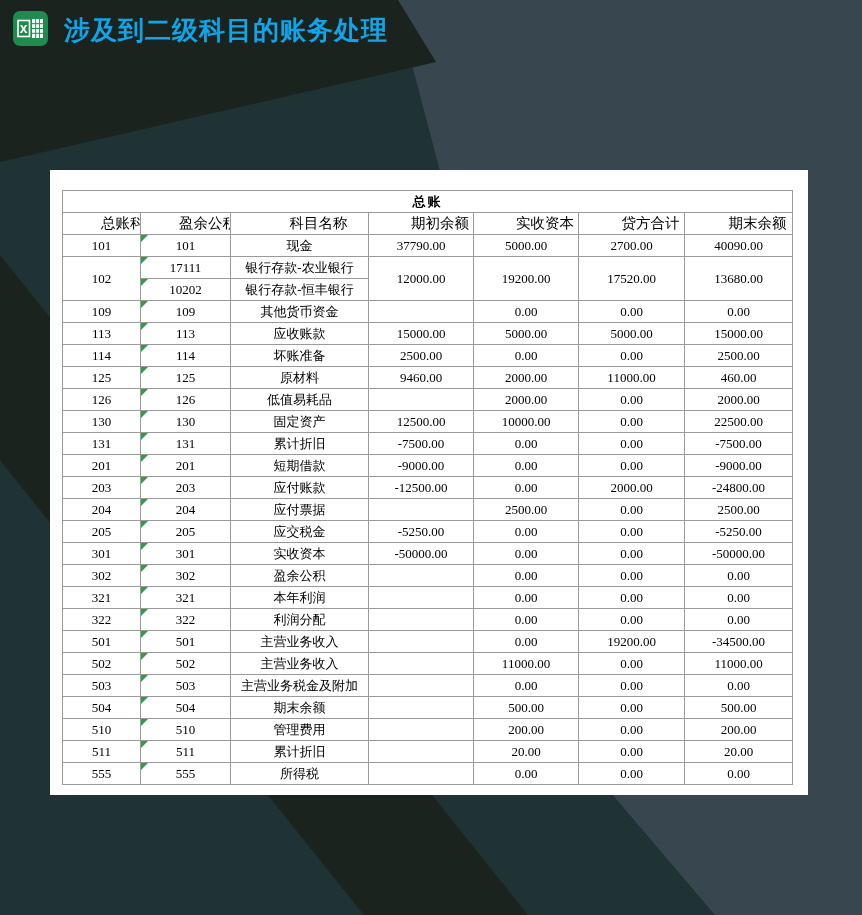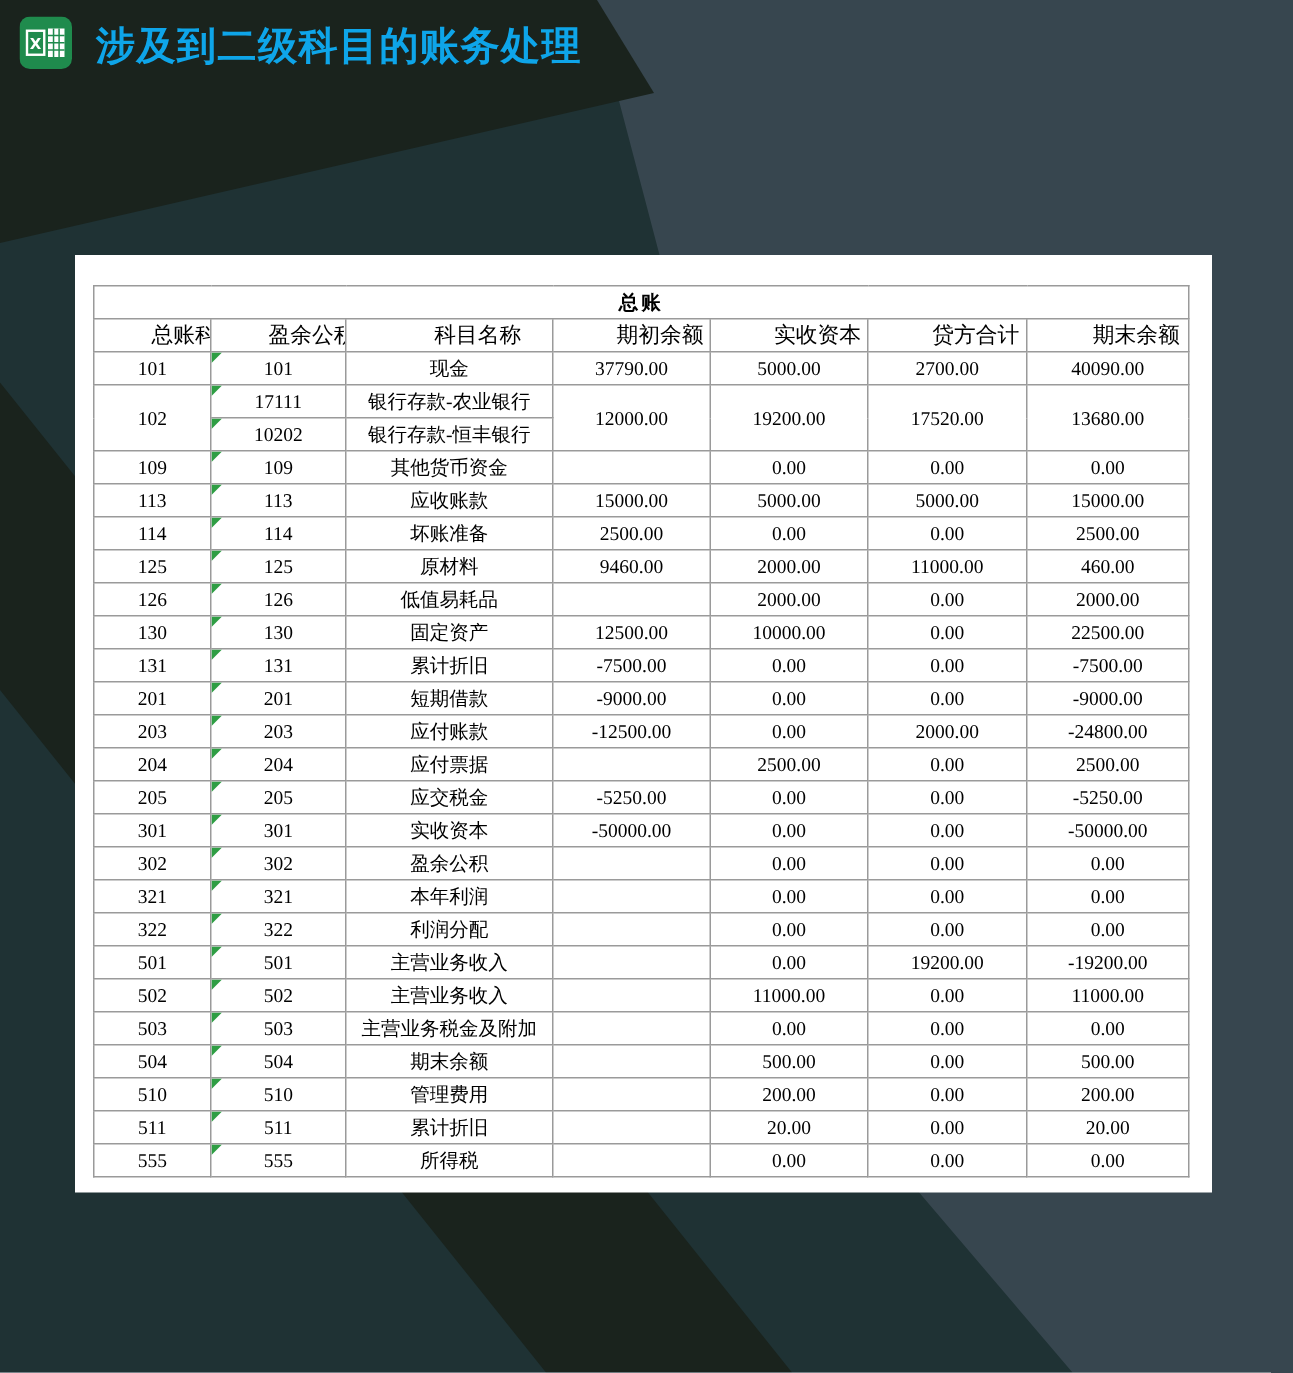--- a/index.html
+++ b/index.html
@@ -269,21 +269,21 @@
           <td class="val">0.00</td>
           <td class="val">0.00</td>
         </tr>
         <tr>
           <td class="acct">501</td>
           <td class="code">501</td>
           <td class="name">主营业务收入</td>
           <td class="val"></td>
           <td class="val">0.00</td>
           <td class="val">19200.00</td>
-          <td class="val">-19200.00</td>
+          <td class="val">-34500.00</td>
         </tr>
         <tr>
           <td class="acct">502</td>
           <td class="code">502</td>
           <td class="name">主营业务收入</td>
           <td class="val"></td>
           <td class="val">11000.00</td>
           <td class="val">0.00</td>
           <td class="val">11000.00</td>
         </tr>

